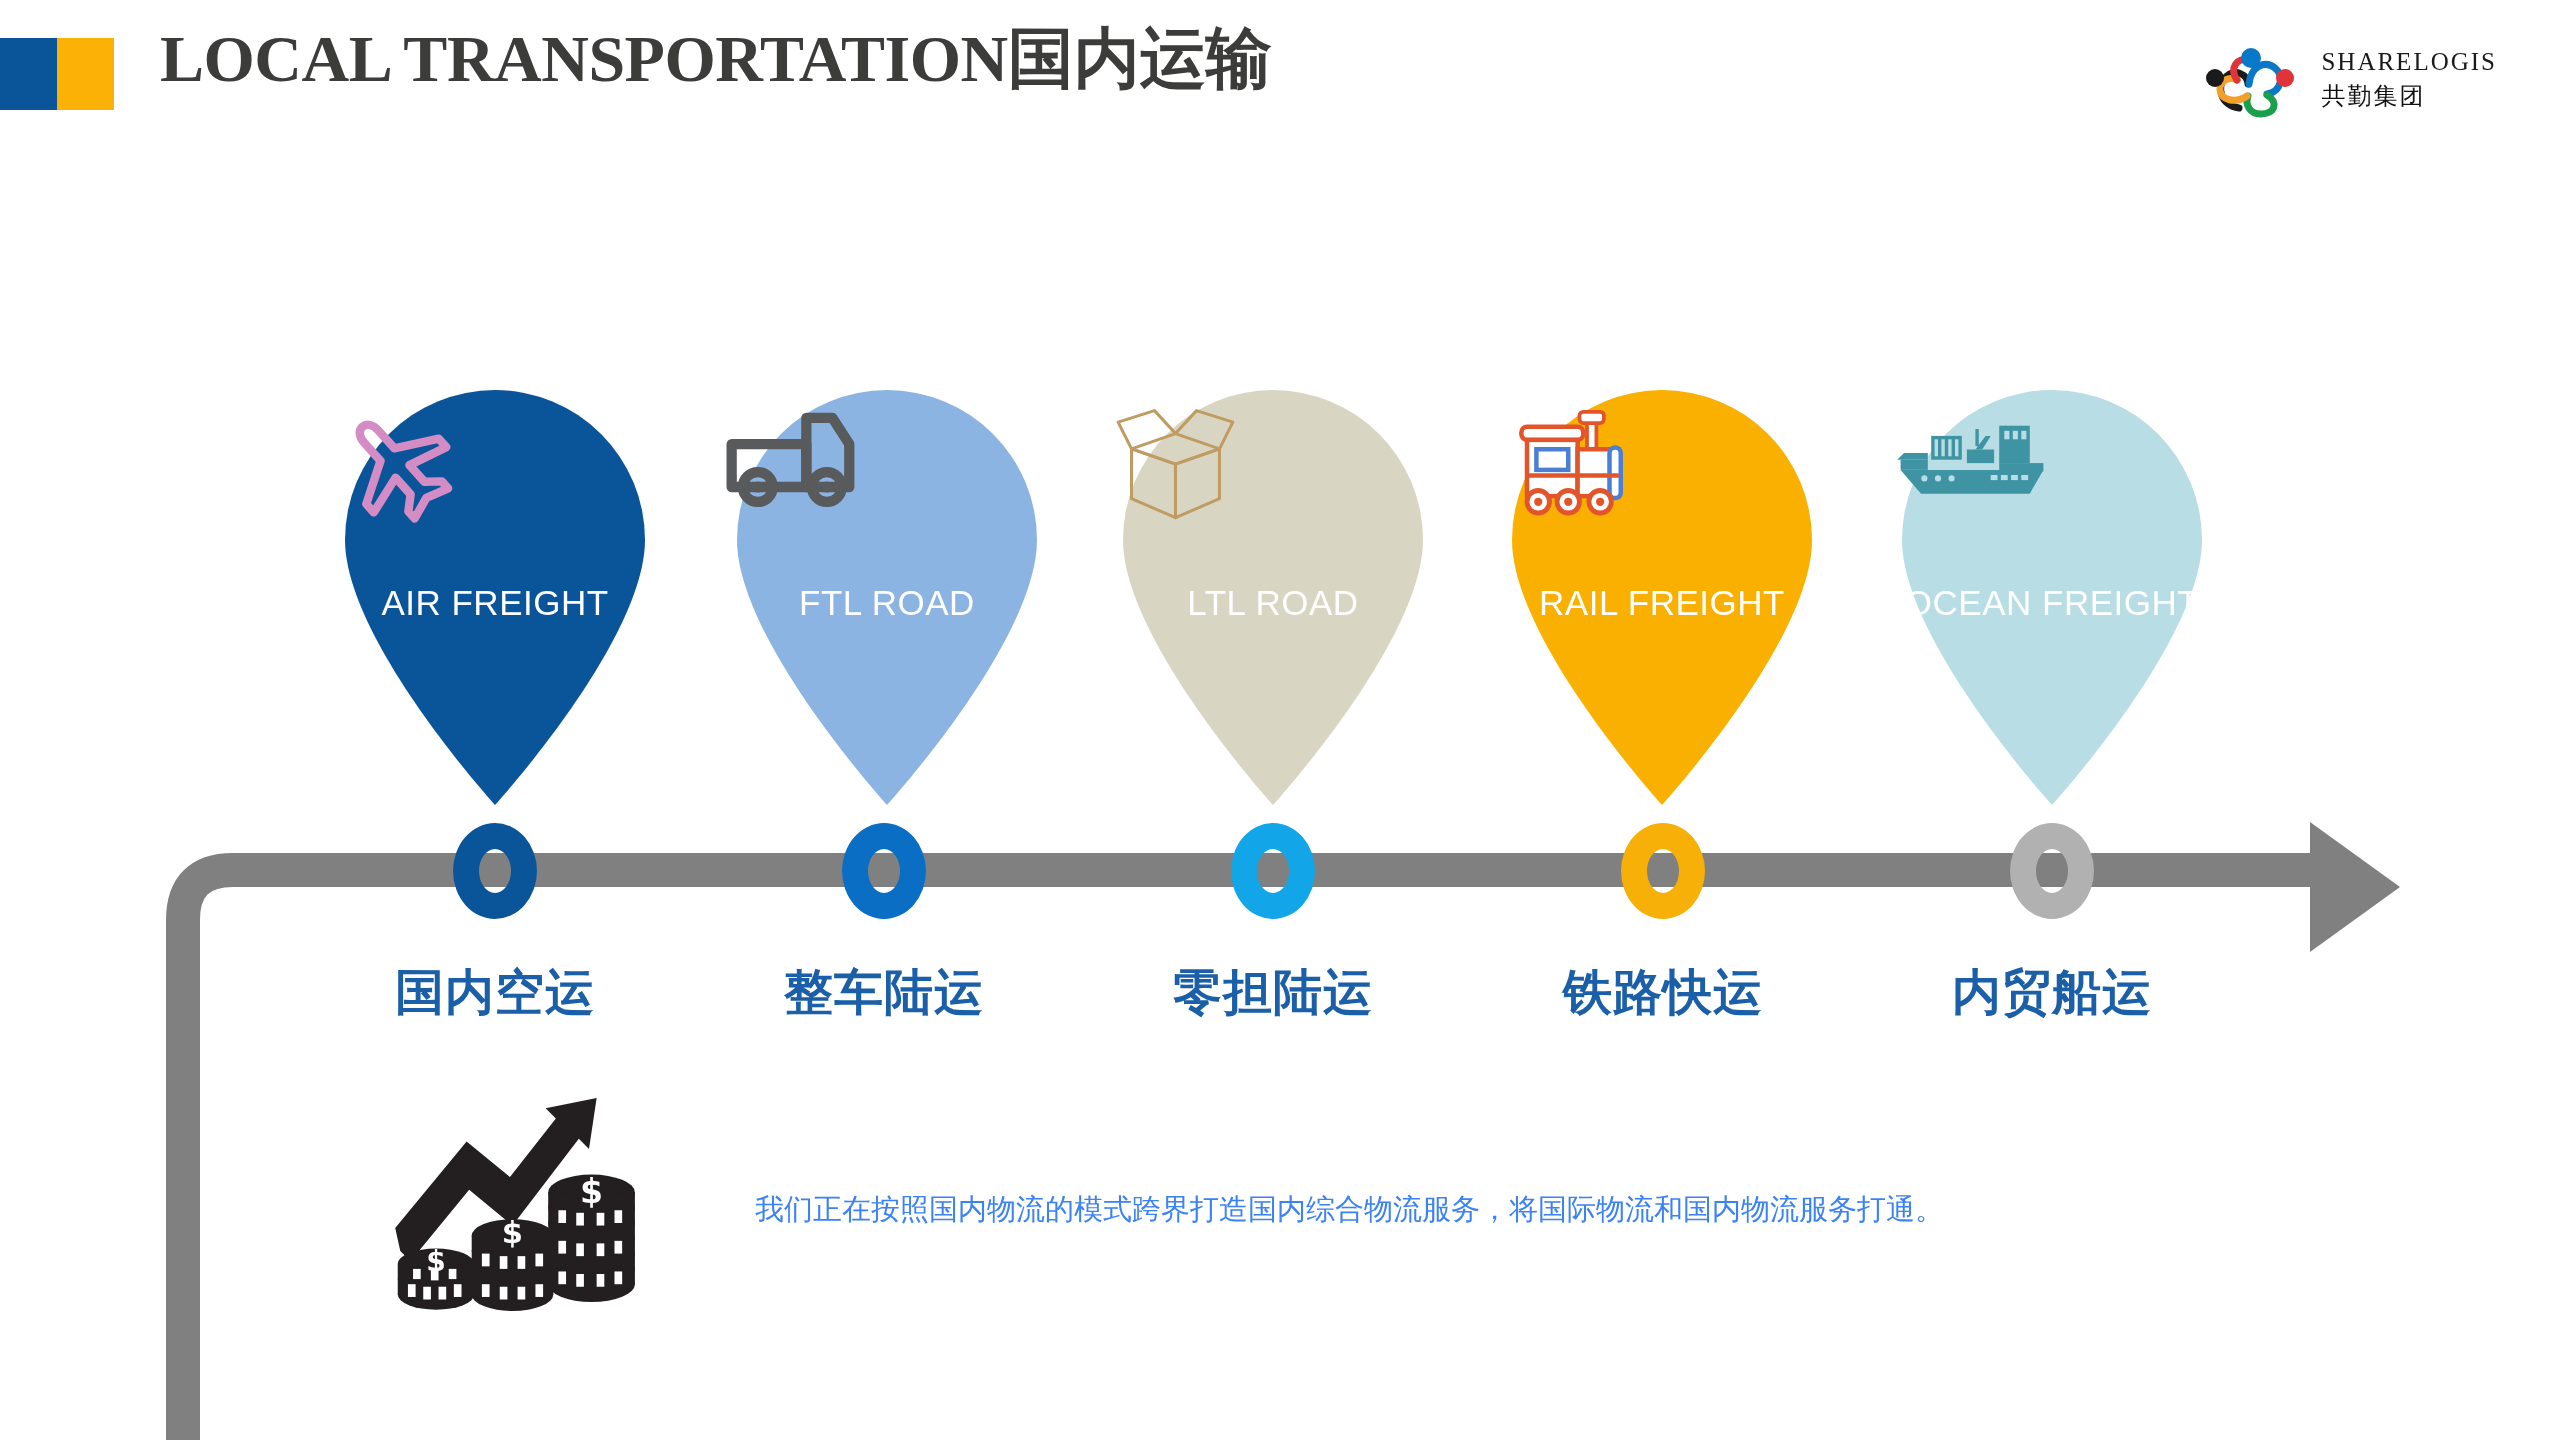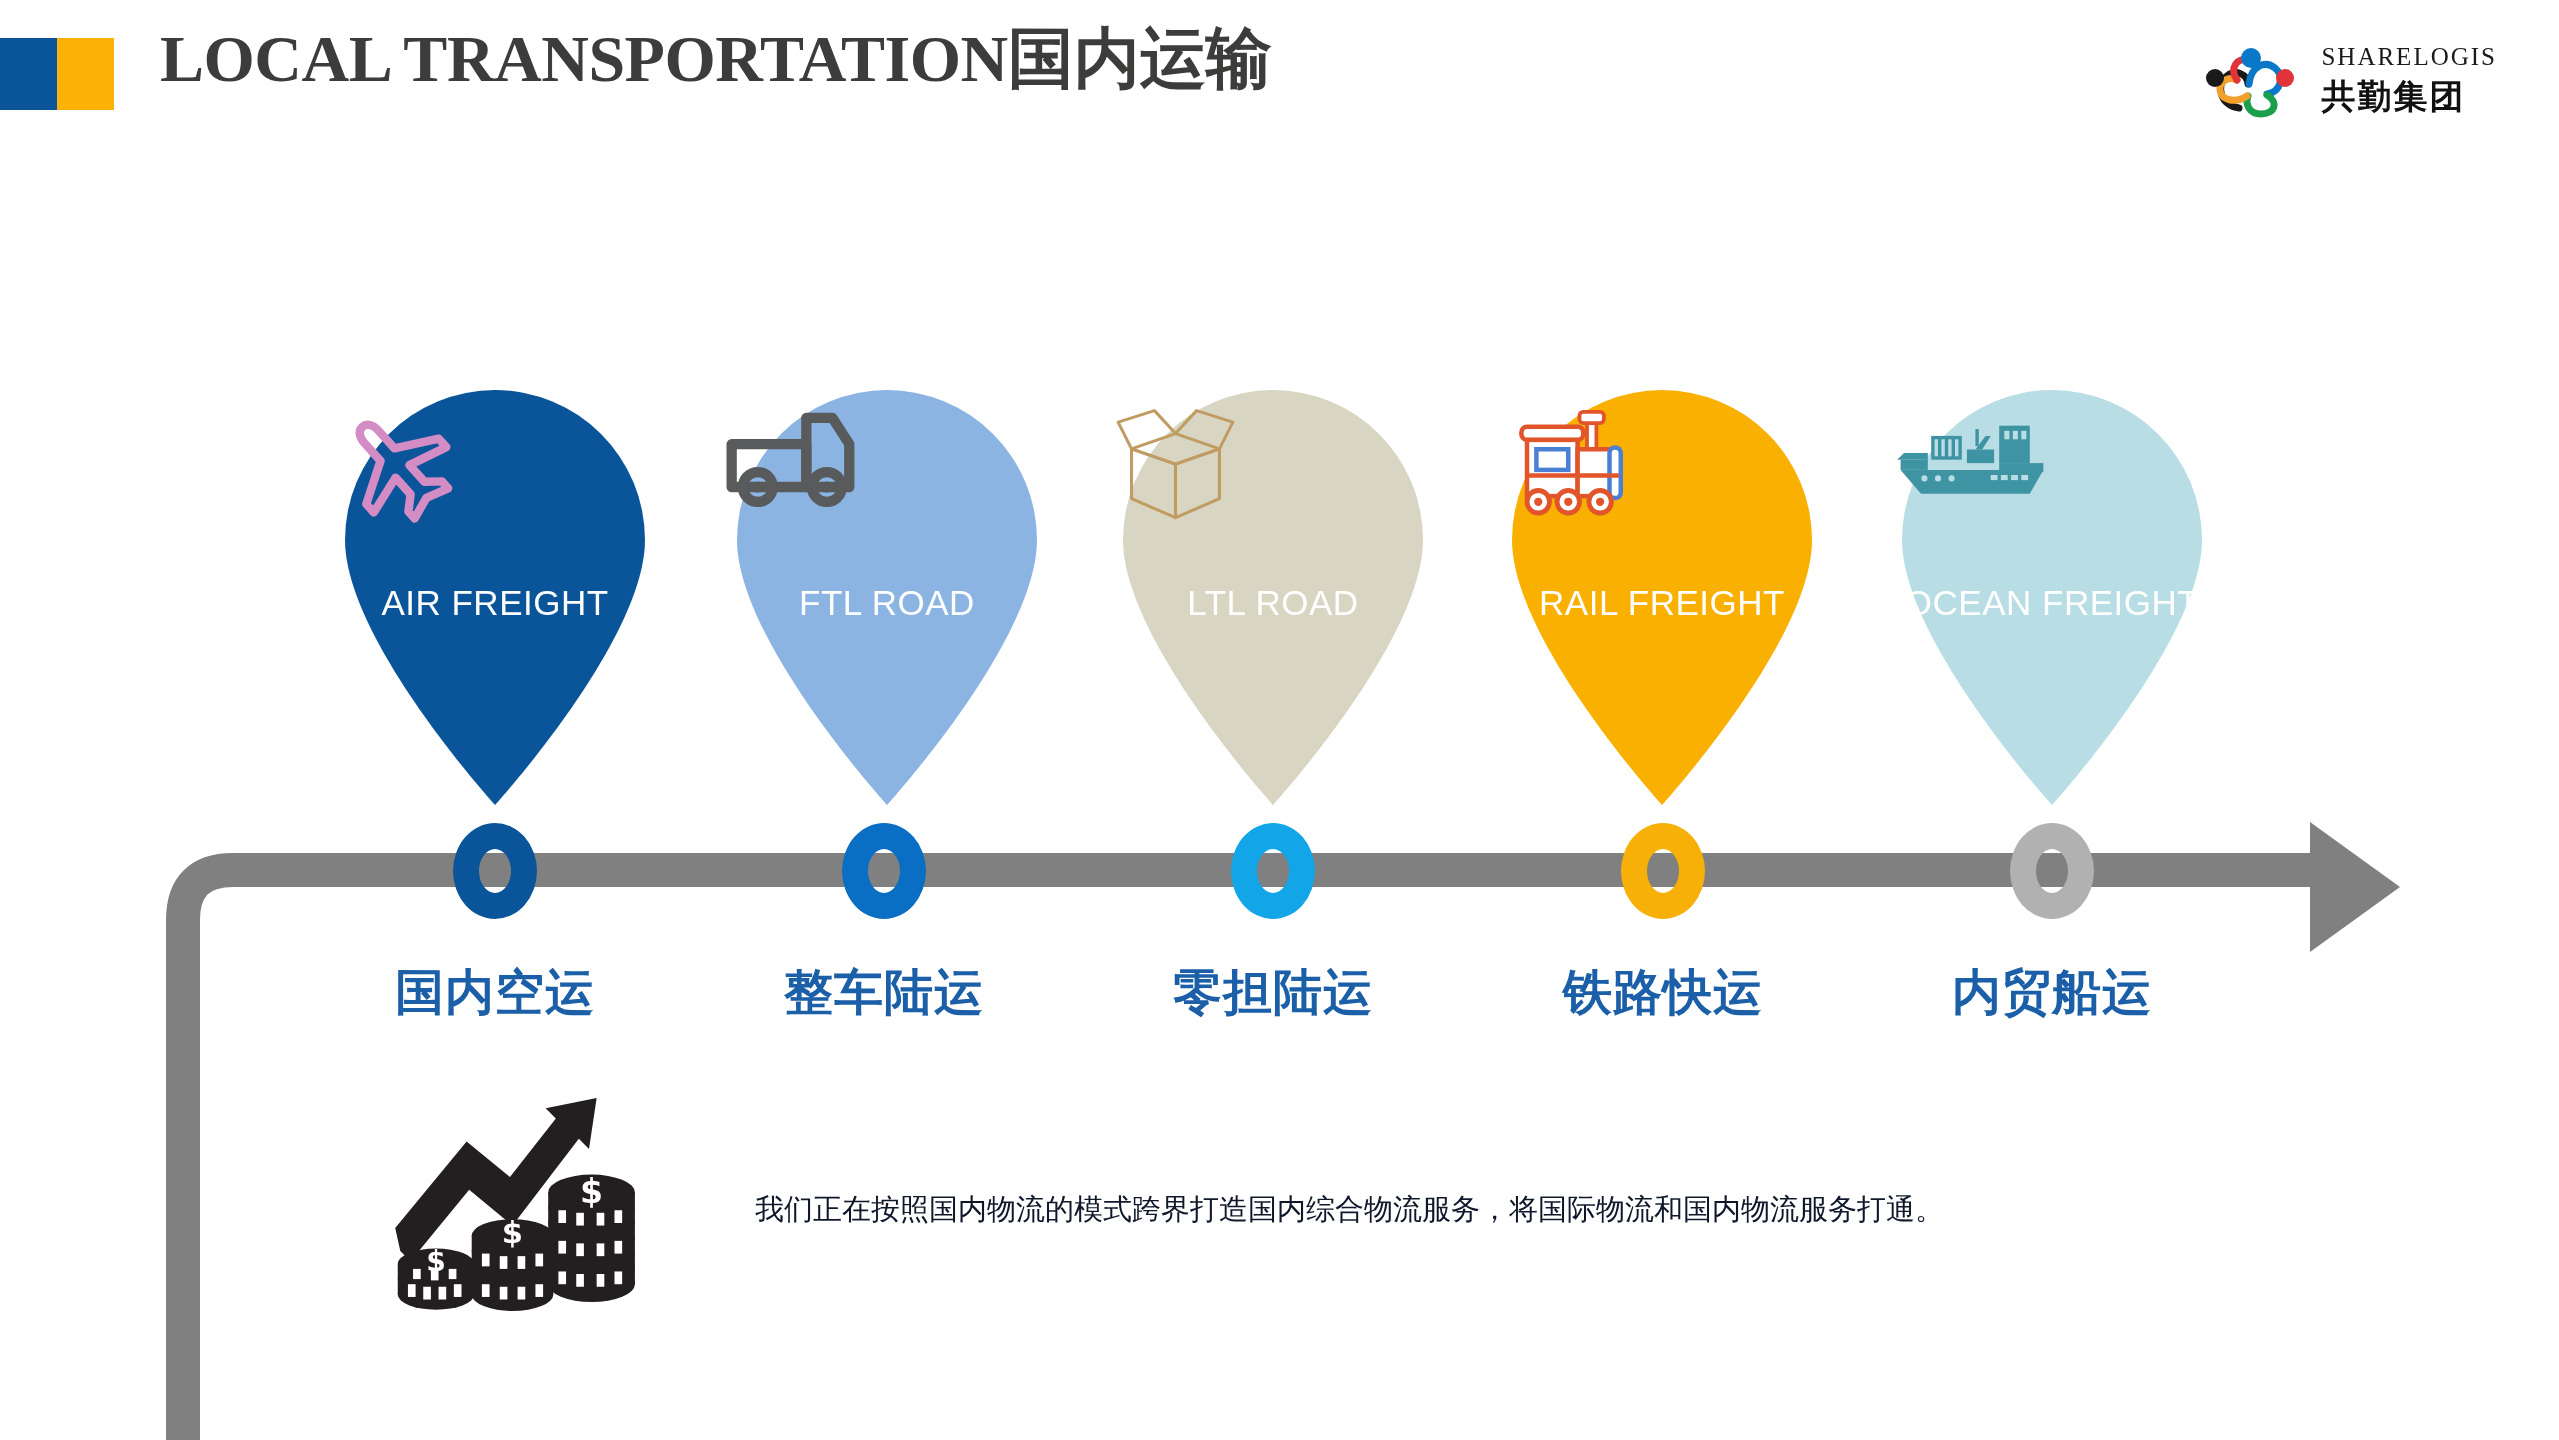--- a/index.html
+++ b/index.html
@@ -32,21 +32,21 @@
   
   .logo{position:absolute;right:62px;top:38px;display:flex;align-items:center;gap:18px;}
   .logo-mark{width:100px;height:80px;}
   .logo-txt{display:flex;flex-direction:column;justify-content:center;line-height:1;}
   .logo-en{
     font-family:"Liberation Serif","DejaVu Serif",serif;
     font-size:25px;letter-spacing:2px;color:#1a1a1a;
   }
   .logo-cn{
     font-family:"DejaVu Sans","Liberation Sans",sans-serif;
-    font-weight:bold;font-size:34px;letter-spacing:2px;color:#111;margin-top:10px;
+    font-weight:normal;font-size:24px;letter-spacing:2px;color:#111;margin-top:10px;
   }
 
   
   .road{position:absolute;left:0;top:760px;width:2559px;height:680px;}
 
   
   .pins{position:absolute;left:0;top:0;width:2559px;height:1440px;pointer-events:none;}
   .pin{position:absolute;width:330px;height:430px;}
   .pin svg{position:absolute;left:0;top:0;}
   .pin .pin-label{
@@ -69,21 +69,21 @@
     font-family:Liberation Mono, monospace;
     font-weight:bold;font-size:49px;color:#1b5fa8;letter-spacing:1px;
     white-space:nowrap;
   }
 
   
   .money-icon{position:absolute;left:385px;top:1070px;width:255px;height:255px;}
   .footer-text{
     position:absolute;left:755px;top:1190px;
     font-family:"DejaVu Sans","Liberation Sans",sans-serif;
-    font-size:29px;color:#0f172a;white-space:nowrap;
+    font-size:29px;color:#3b82f6;white-space:nowrap;
   }
 </style>
 </head>
 <body>
 
 <div class="slide">
 
   <div class="hdr-bar">
     <div class="b1"></div>
     <div class="b2"></div>

